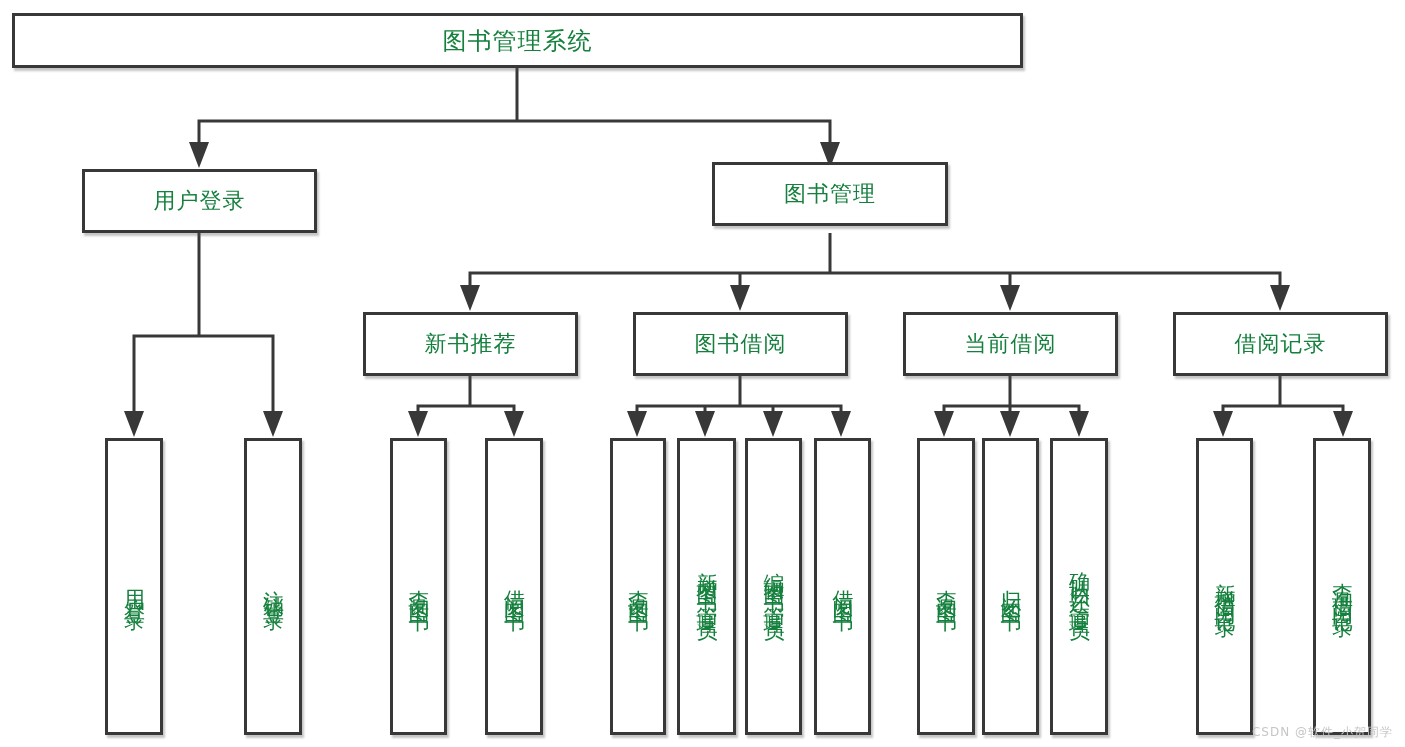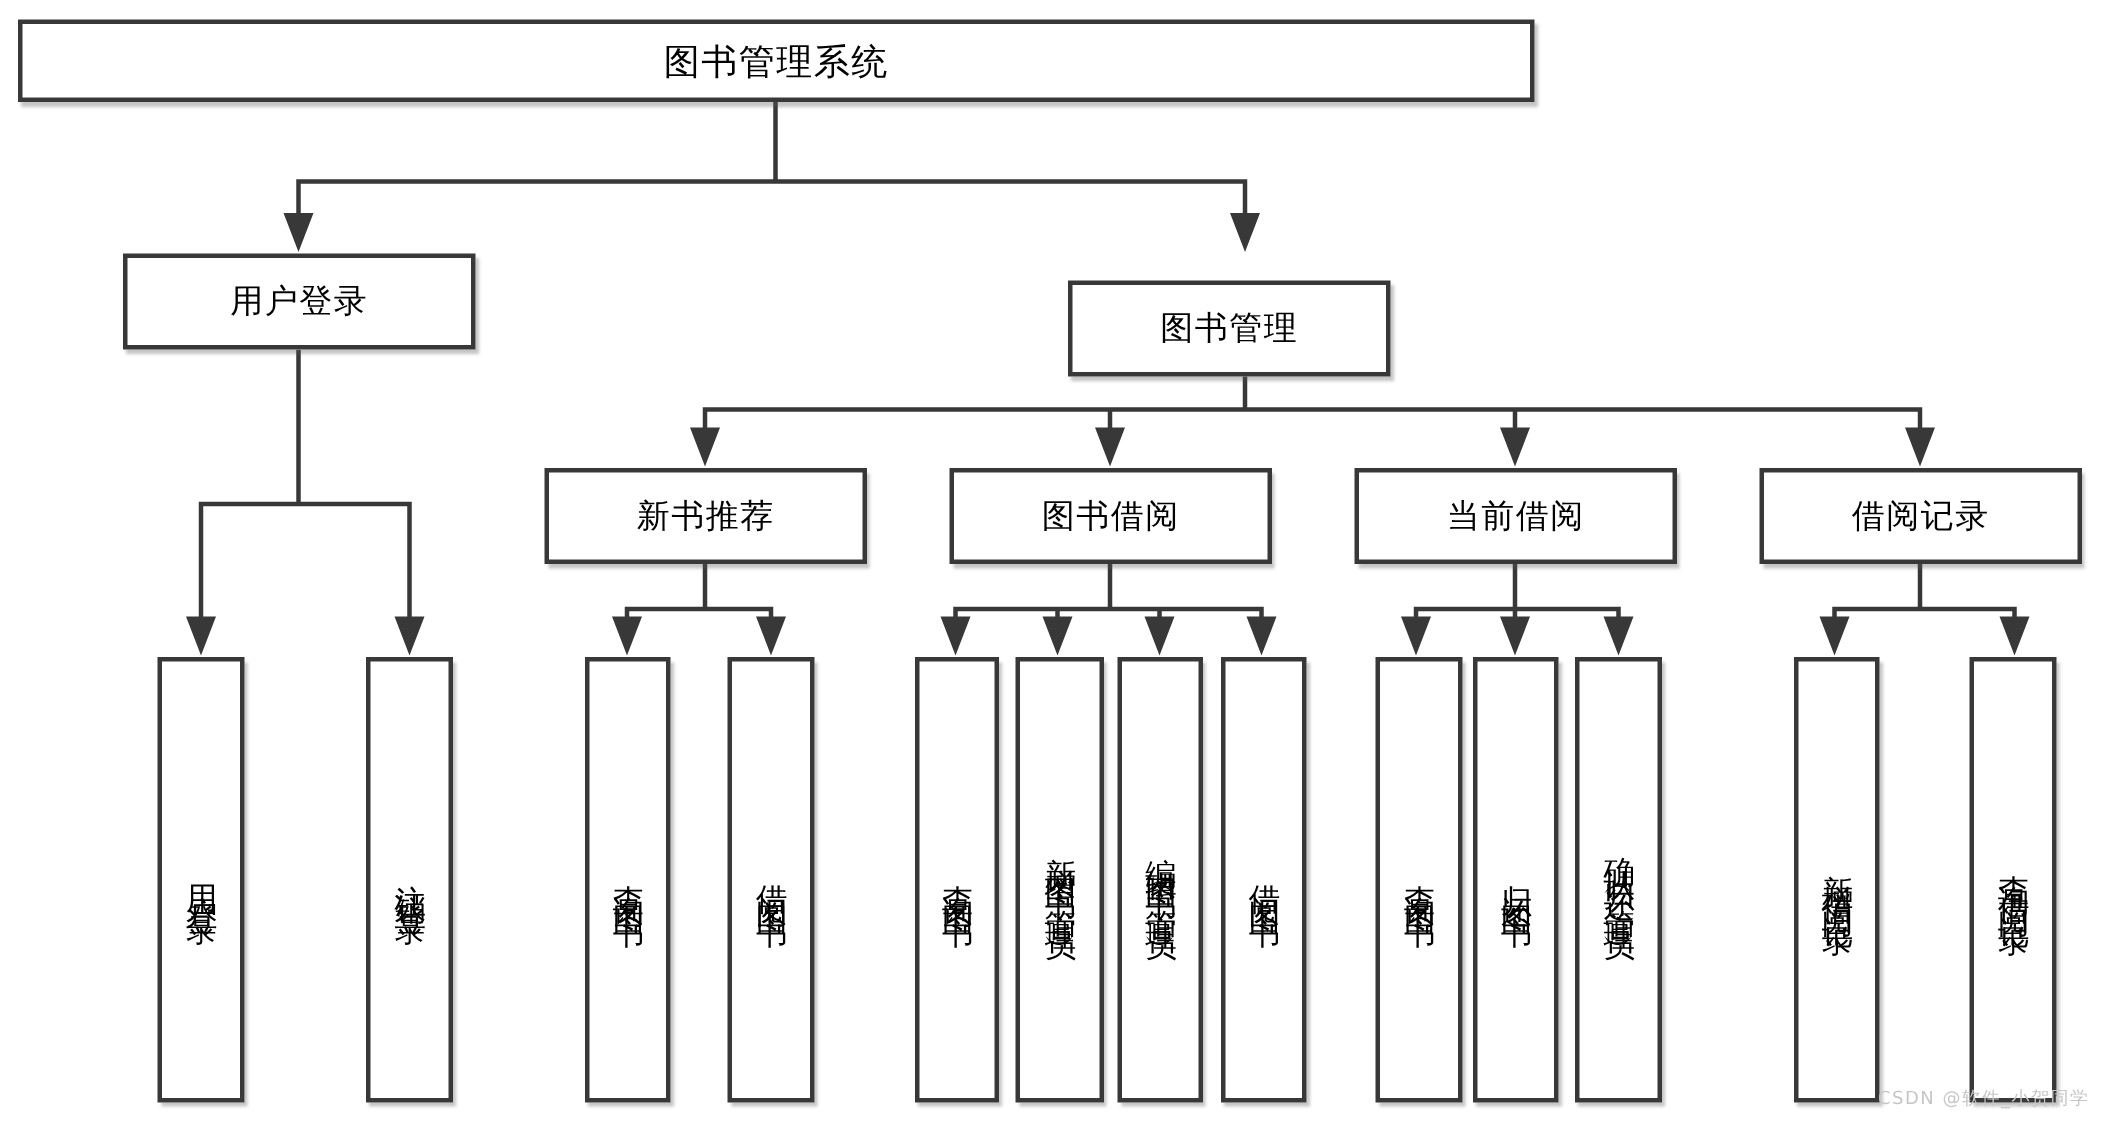--- a/index.html
+++ b/index.html
@@ -23,21 +23,21 @@
   }
   .node {
     position: absolute;
     box-sizing: border-box;
     background: #ffffff;
     border: 3px solid #383838;
     box-shadow: 2px 3px 2px rgba(90,90,90,0.35);
     display: flex;
     align-items: center;
     justify-content: center;
-    color: #000000;
+    color: #15803d;
     z-index: 2;
   }
   .node.h {
     font-size: 22px;
     letter-spacing: 1px;
     white-space: nowrap;
   }
   .node.root {
     font-size: 24px;
   }
@@ -82,21 +82,21 @@
              M627,411 L647,411 L637,437 Z  M695,411 L715,411 L705,437 Z
              M763,411 L783,411 L773,437 Z  M831,411 L851,411 L841,437 Z
              M934,411 L954,411 L944,437 Z  M1000,411 L1020,411 L1010,437 Z
              M1069,411 L1089,411 L1079,437 Z
              M1213,411 L1233,411 L1223,437 Z  M1333,411 L1353,411 L1343,437 Z" fill="#383838" stroke="none"></path>
   </svg>
 
   <div class="node h root" style="left:12px; top:13px; width:1011px; height:55px;">图书管理系统</div>
 
   <div class="node h" style="left:82px; top:169px; width:235px; height:64px;">用户登录</div>
-  <div class="node h" style="left:712px; top:187px; width:215px; height:64px;">图书管理</div>
+  <div class="node h" style="left:712px; top:162px; width:236px; height:64px;">图书管理</div>
 
   <div class="node h" style="left:363px; top:312px; width:215px; height:64px;">新书推荐</div>
   <div class="node h" style="left:633px; top:312px; width:215px; height:64px;">图书借阅</div>
   <div class="node h" style="left:903px; top:312px; width:215px; height:64px;">当前借阅</div>
   <div class="node h" style="left:1173px; top:312px; width:215px; height:64px;text-align:right;">借阅记录</div>
 
   <div class="node leaf" style="left:105px; top:438px; width:58px; height:297px;">
     <span>用户登录</span>
   </div>
   <div class="node leaf" style="left:244px; top:438px; width:58px; height:297px;">

